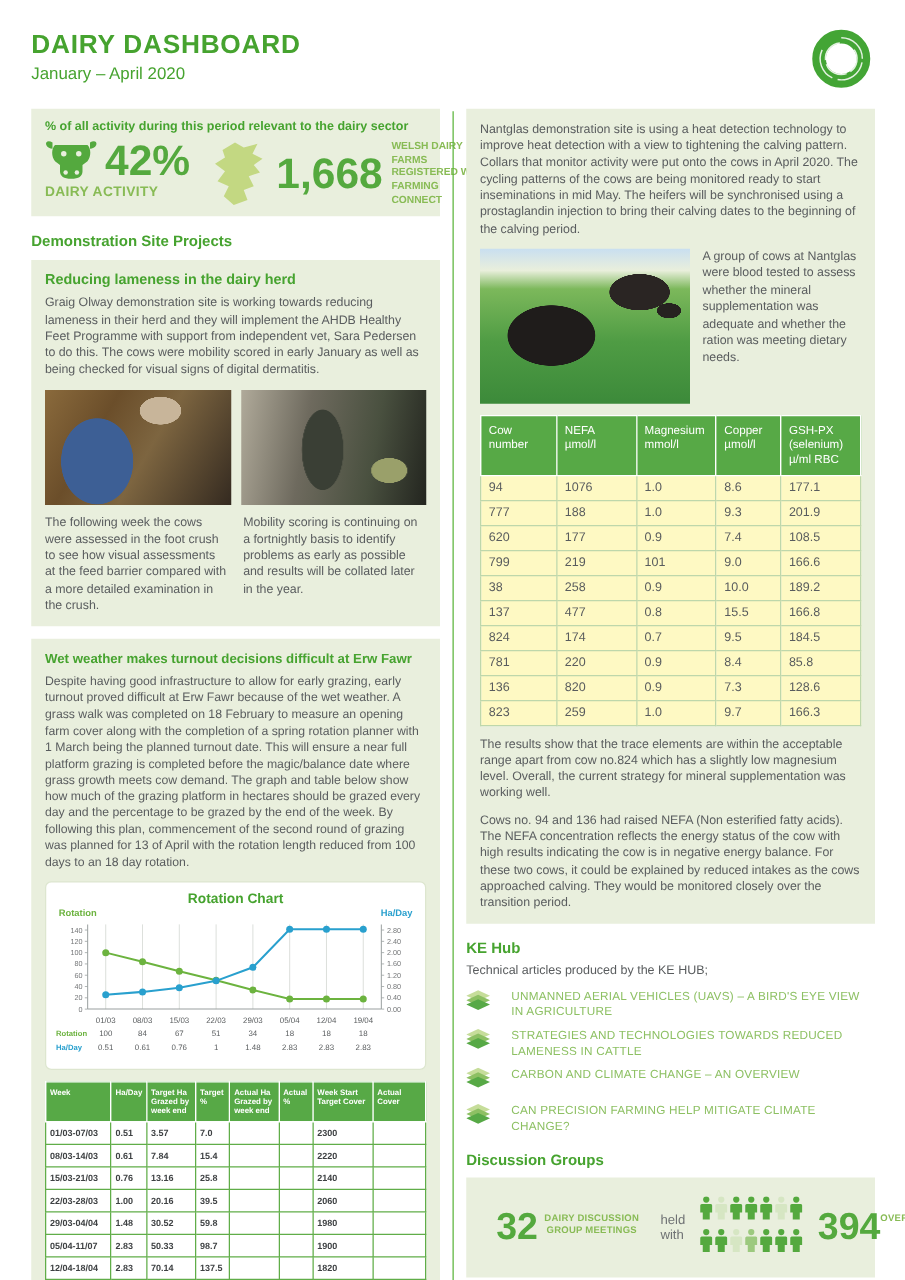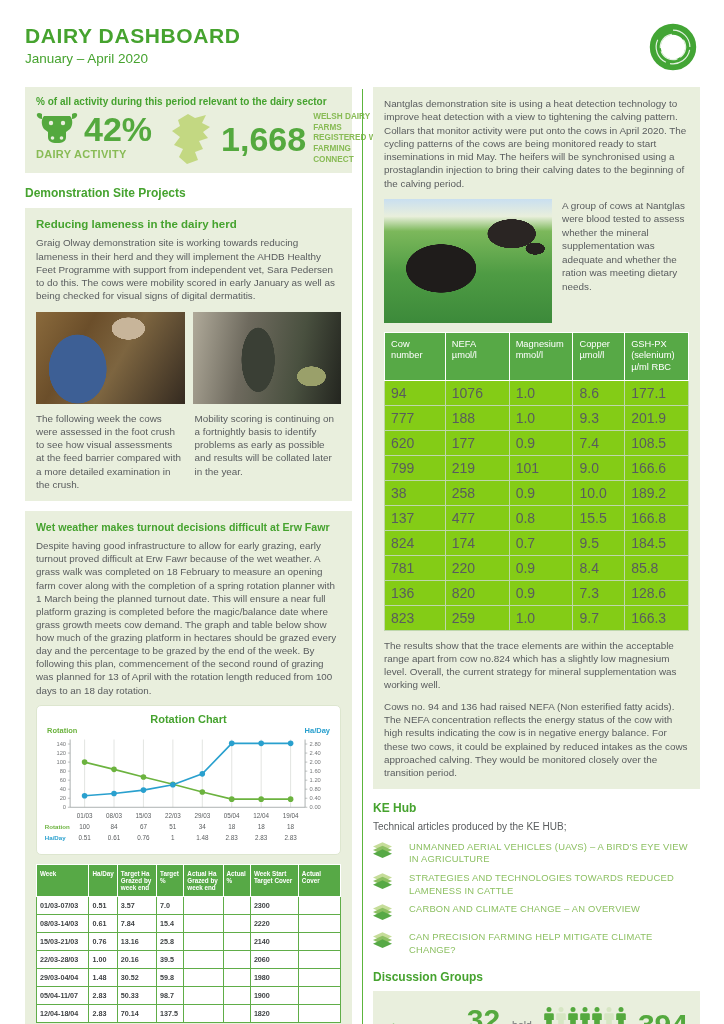--- a/index.html
+++ b/index.html
@@ -65,32 +65,32 @@
   
   .fert-row { display:flex; gap:10px; margin:9px 0 9px; }
   .photo-cows { width:168px; height:124px; flex:none; background:
       radial-gradient(58px 40px at 34% 56%, #1f1c1b 60%, rgba(0,0,0,0) 61%),
       radial-gradient(40px 24px at 76% 28%, #2a2523 60%, rgba(0,0,0,0) 61%),
       radial-gradient(16px 10px at 90% 40%, #262220 60%, rgba(0,0,0,0) 61%),
       linear-gradient(180deg,#c9dff0 0%,#e9efdc 14%,#7cb85b 26%,#4f9c44 60%,#3c8a3a 100%); }
   .fert-caption { font-size:9.9px; line-height:1.36; color:#595c5e; }
   .f-table th { background:#57a946; color:#fff; font-size:9.3px; font-weight:normal;
       text-align:left; vertical-align:top; padding:6px 6px; border:1.5px solid #fff; line-height:1.25; }
-  .f-table td { font-size:14px; color:#595c5e; padding:4px 6px; border:1px solid #bed7ab; background:#84cc16; }
+  .f-table td { font-size:10px; color:#595c5e; padding:4px 6px; border:1px solid #bed7ab; background:#fef9c3; }
   .mt8 { margin-top:8px; }
   
   .ke { margin-top:12px; }
   .ke-intro { font-size:10px; margin:5px 0 7px; }
   .ke-item { display:flex; gap:17px; align-items:flex-start; margin:6px 0; cursor:pointer; }
   .ke-icon { flex:none; margin-top:1px; }
   .ke-text { color:#8dc063; font-size:9.4px; line-height:1.35; letter-spacing:.2px; }
   
   .disc { margin-top:13px; }
   .disc-box { background:#e9efdd; display:flex; align-items:center; gap:12px; padding:12px 12px; margin-top:7px; }
-  .disc-stat { display:flex; flex-direction:column; align-items:flex-end; }
+  .disc-stat { display:flex; align-items:flex-start; }
   .disc-num { color:#54a93e; font-size:30px; font-weight:bold; line-height:1; }
   .disc-label { color:#88bb55; font-size:7.6px; font-weight:bold; text-align:center; margin-top:3px; letter-spacing:.2px; }
   .held { font-size:10.5px; color:#6f7274; }
   .people { display:flex; flex-direction:column; gap:2px; }
   .people-row { display:flex; gap:2px; }
 </style>
 </head>
 <body>
 
 <div class="page">

